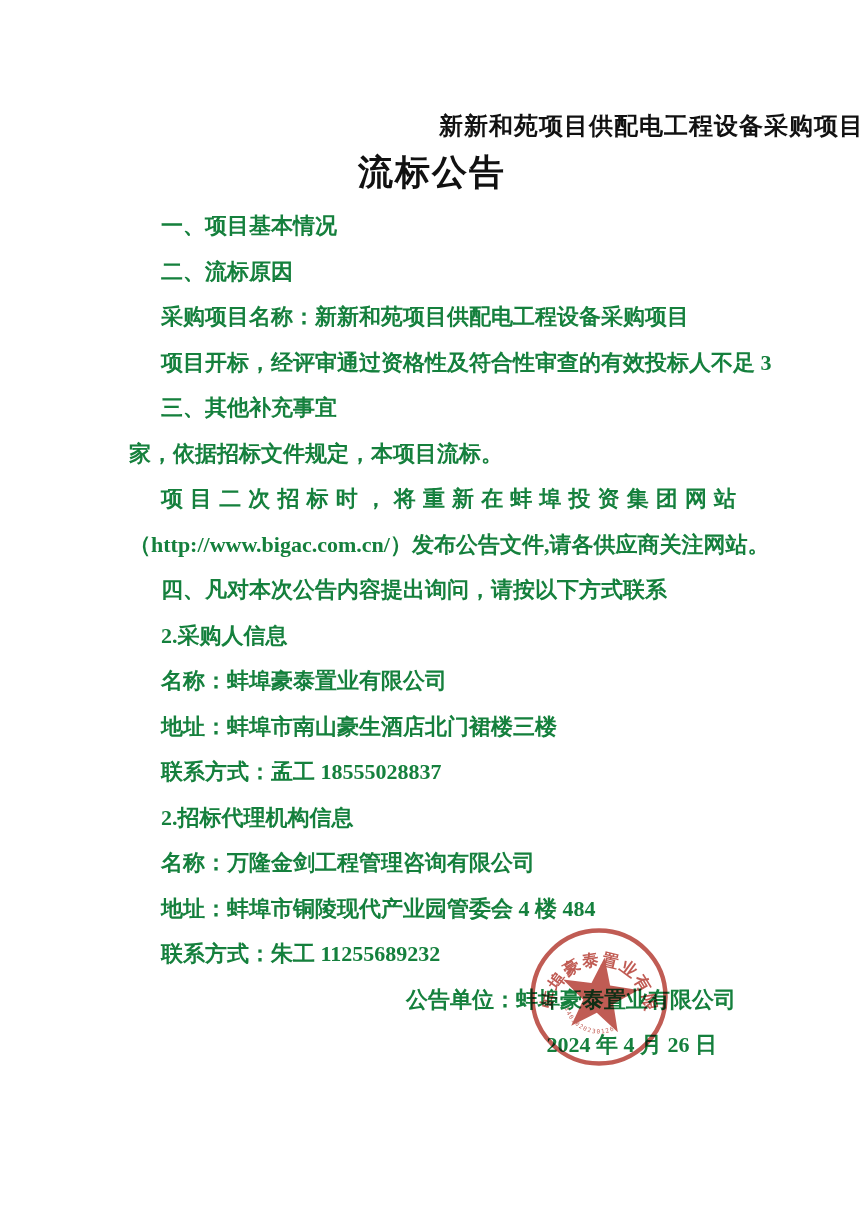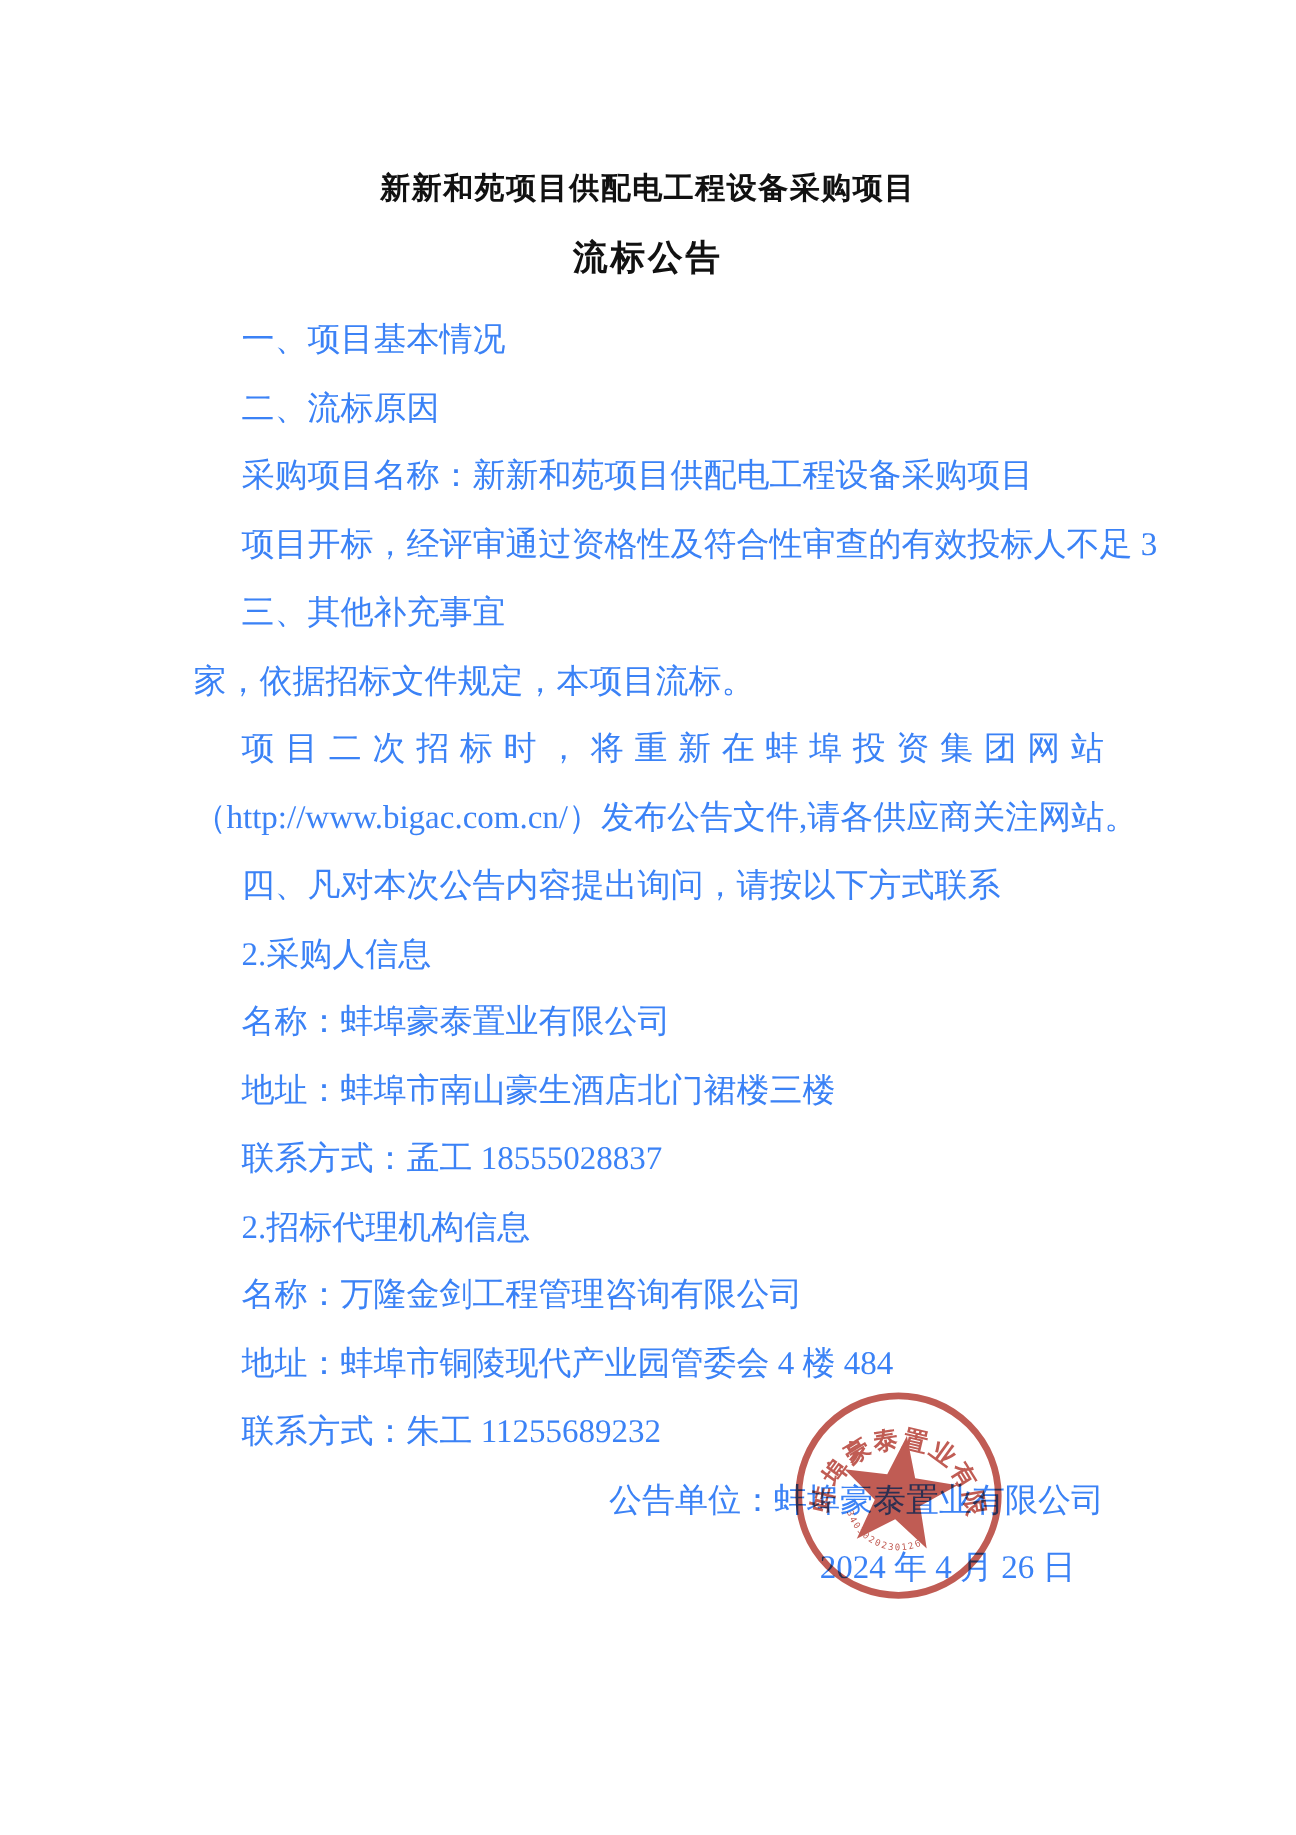--- a/index.html
+++ b/index.html
@@ -16,29 +16,30 @@
   .titles {
     position: absolute;
     top: 104px;
     left: 0;
     right: 0;
     text-align: center;
     font-family: "Liberation Sans", "DejaVu Sans", sans-serif;
     font-weight: 700;
     color: #111111;
   }
-  .title-line1 { font-size: 20px; line-height: 44px; letter-spacing: 1px; }
-  .title-line2 { font-size: 23px; line-height: 47px; letter-spacing: 2px; }
+  .title-line1 { font-size: 24px; line-height: 44px; letter-spacing: 1px; text-align: right; }
+  .title-line2 { font-size: 35px; line-height: 47px; letter-spacing: 2px; }
   .body-lines {
     position: absolute;
     top: 203px;
     left: 129px;
     width: 607px;
     font-size: 22px;
-    color: #3b82f6;
+    color: #15803d;
+    font-weight: bold;
   }
   .line {
     height: 45.5px;
     line-height: 45.5px;
     white-space: pre;
   }
   .line.indent { padding-left: 32px; }
   .line.flush { padding-left: 0; }
   .line.indent-spread {
     padding-left: 32px;

